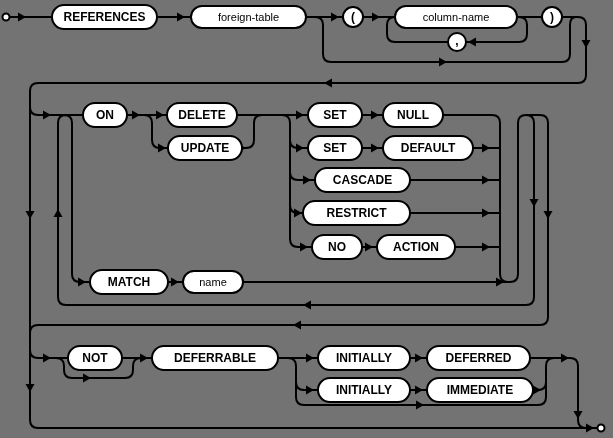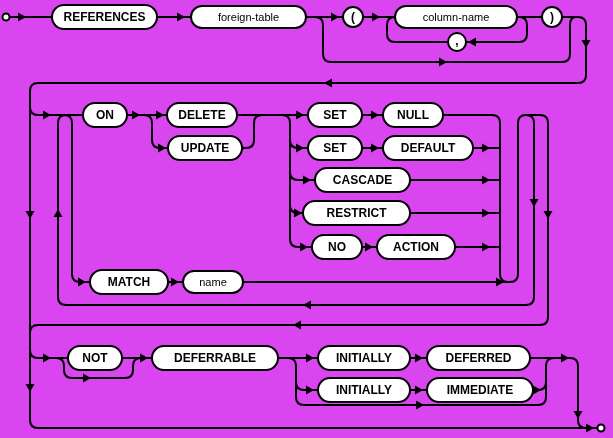--- a/index.html
+++ b/index.html
@@ -1,16 +1,16 @@
 <!DOCTYPE html>
 <html><head>
 <meta charset="utf-8">
 <style>
   html,body{margin:0;padding:0;background:#ffffff;}
-  .stage{position:relative;width:613px;height:438px;background:#d946ef;overflow:hidden;text-align:right;}
+  .stage{position:relative;width:613px;height:438px;background:#737373;overflow:hidden;text-align:right;}
   svg{display:block;}
   .rail{stroke:#000000;stroke-width:2;fill:none;}
   .arrow{fill:#000000;stroke:none;}
   .bubble{fill:#ffffff;stroke:#000000;stroke-width:2;}
   .kw{font-family:"Liberation Sans","DejaVu Sans",sans-serif;font-weight:700;font-size:12px;fill:#000000;text-anchor:middle;}
   .nt{font-family:"Liberation Sans","DejaVu Sans",sans-serif;font-weight:400;font-size:11px;fill:#000000;text-anchor:middle;}
   .punct{font-family:"Liberation Sans","DejaVu Sans",sans-serif;font-weight:700;font-size:12px;fill:#000000;text-anchor:middle;}
 </style>
 </head>
 <body>

